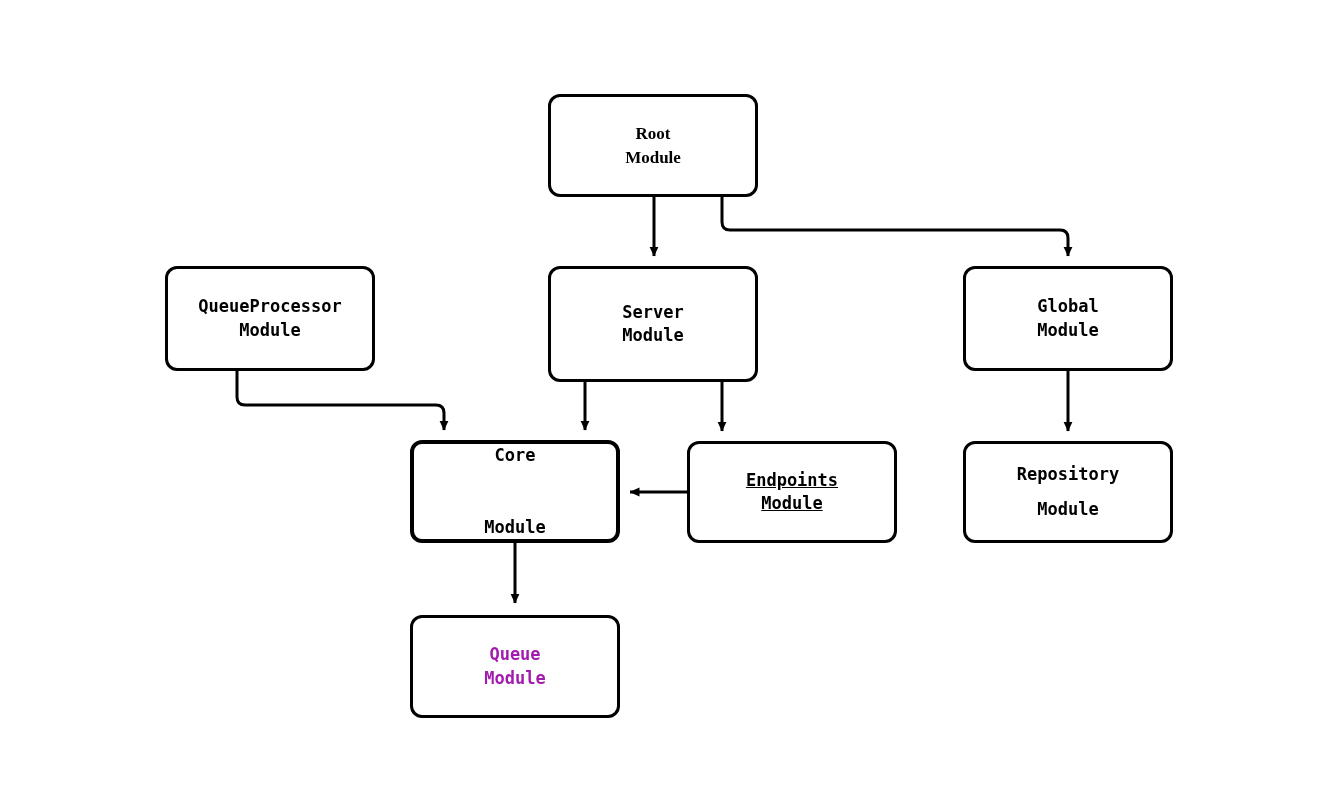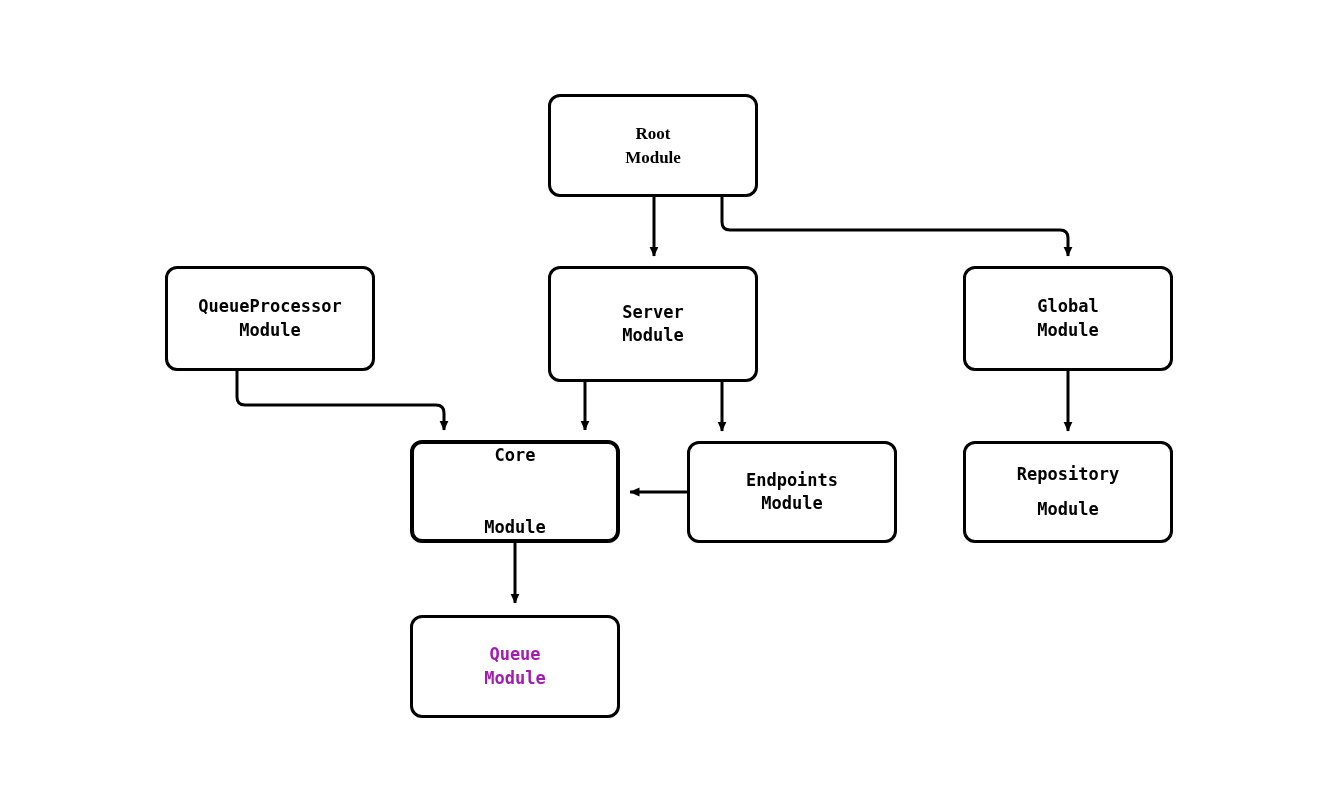--- a/index.html
+++ b/index.html
@@ -87,21 +87,21 @@
         <span class="line">Module</span>
       </div>
       <div class="node" style="left: 963px; top: 266px; width: 210px; height: 105px; background: rgb(255, 255, 255); border-color: rgb(0, 0, 0); color: rgb(0, 0, 0);">
         <span class="line">Global</span>
         <span class="line">Module</span>
       </div>
       <div class="node emphasis" style="left: 410px; top: 440px; width: 210px; height: 103px; background: rgb(255, 255, 255); border-color: rgb(0, 0, 0); color: rgb(0, 0, 0); justify-content: space-between;">
         <span class="line">Core</span>
         <span class="line">Module</span>
       </div>
-      <div class="node" style="left: 687px; top: 441px; width: 210px; height: 102px; background: rgb(255, 255, 255); border-color: rgb(0, 0, 0); color: rgb(0, 0, 0);">
+      <div class="node" style="left: 687px; top: 441px; width: 210px; height: 102px; background: rgb(255, 255, 255); border-color: rgb(0, 0, 0); color: rgb(0, 0, 0); text-decoration: underline;">
         <span class="line">Endpoints</span>
         <span class="line">Module</span>
       </div>
       <div class="node" style="left: 963px; top: 441px; width: 210px; height: 102px; background: rgb(255, 255, 255); border-color: rgb(0, 0, 0); color: rgb(0, 0, 0); gap: 12px;">
         <span class="line">Repository</span>
         <span class="line">Module</span>
       </div>
       <div class="node" style="left: 410px; top: 615px; width: 210px; height: 103px; background: rgb(255, 255, 255); border-color: rgb(0, 0, 0); color: #a21caf;">
         <span class="line">Queue</span>
         <span class="line">Module</span>

